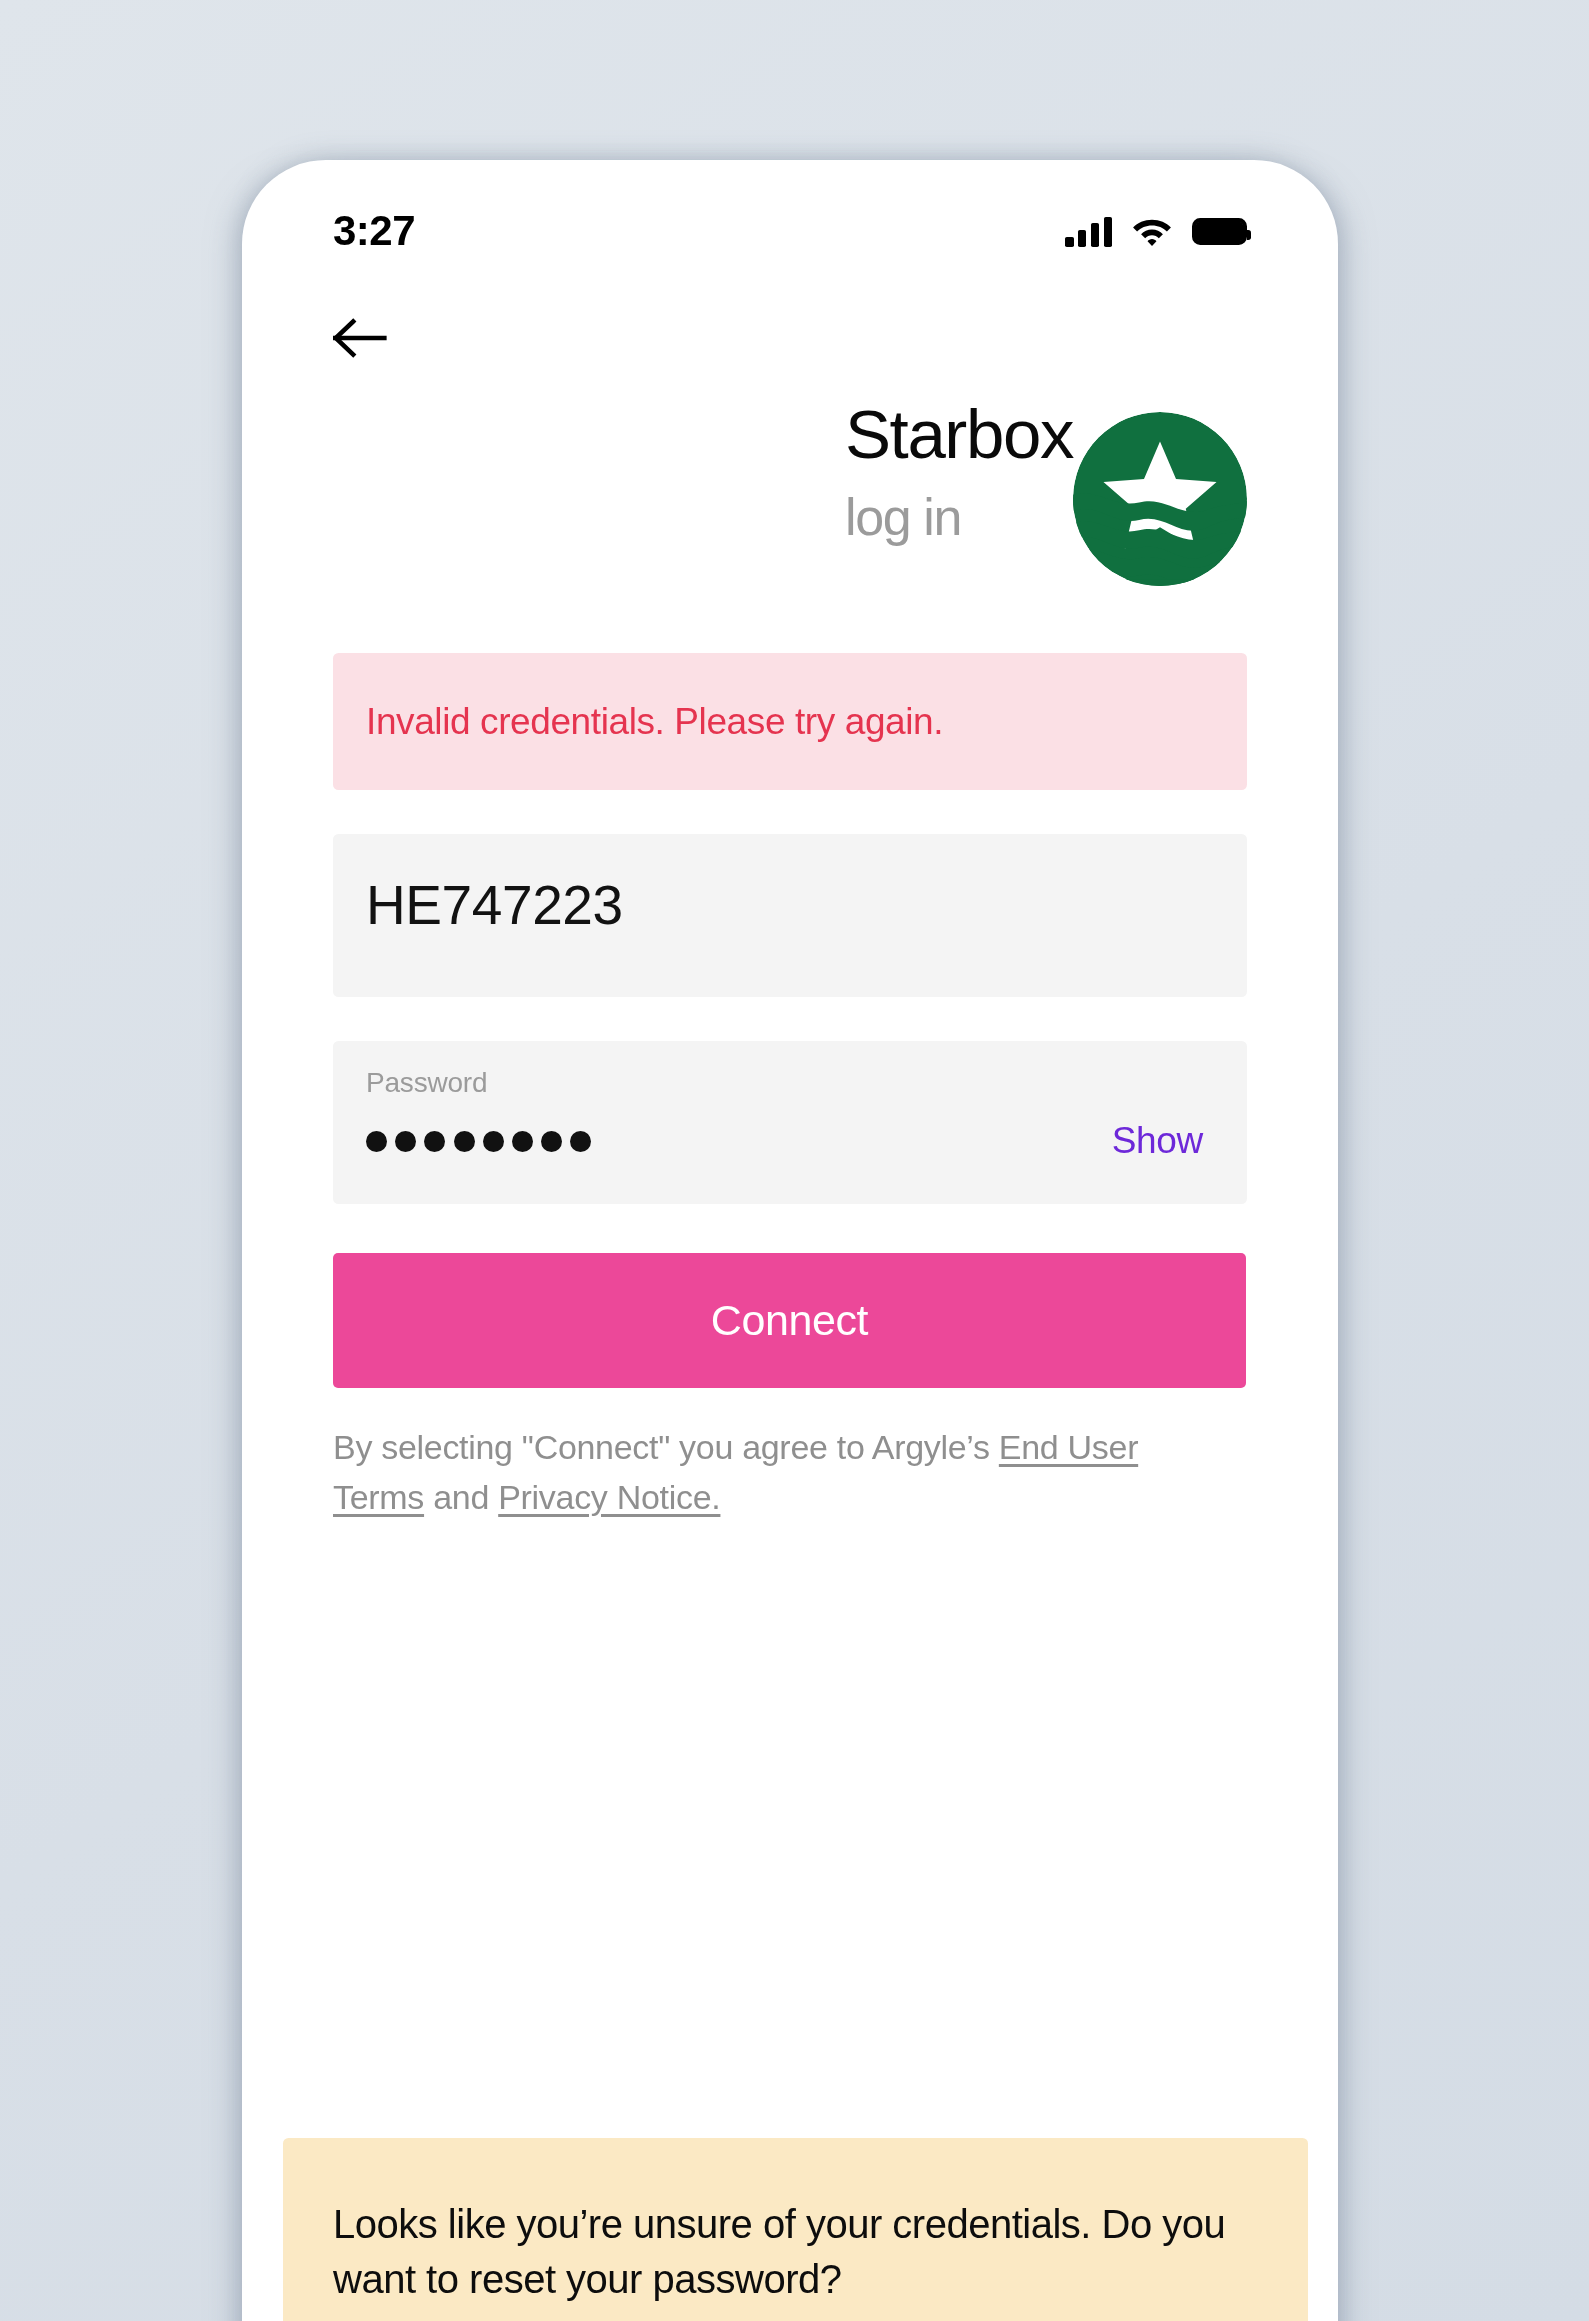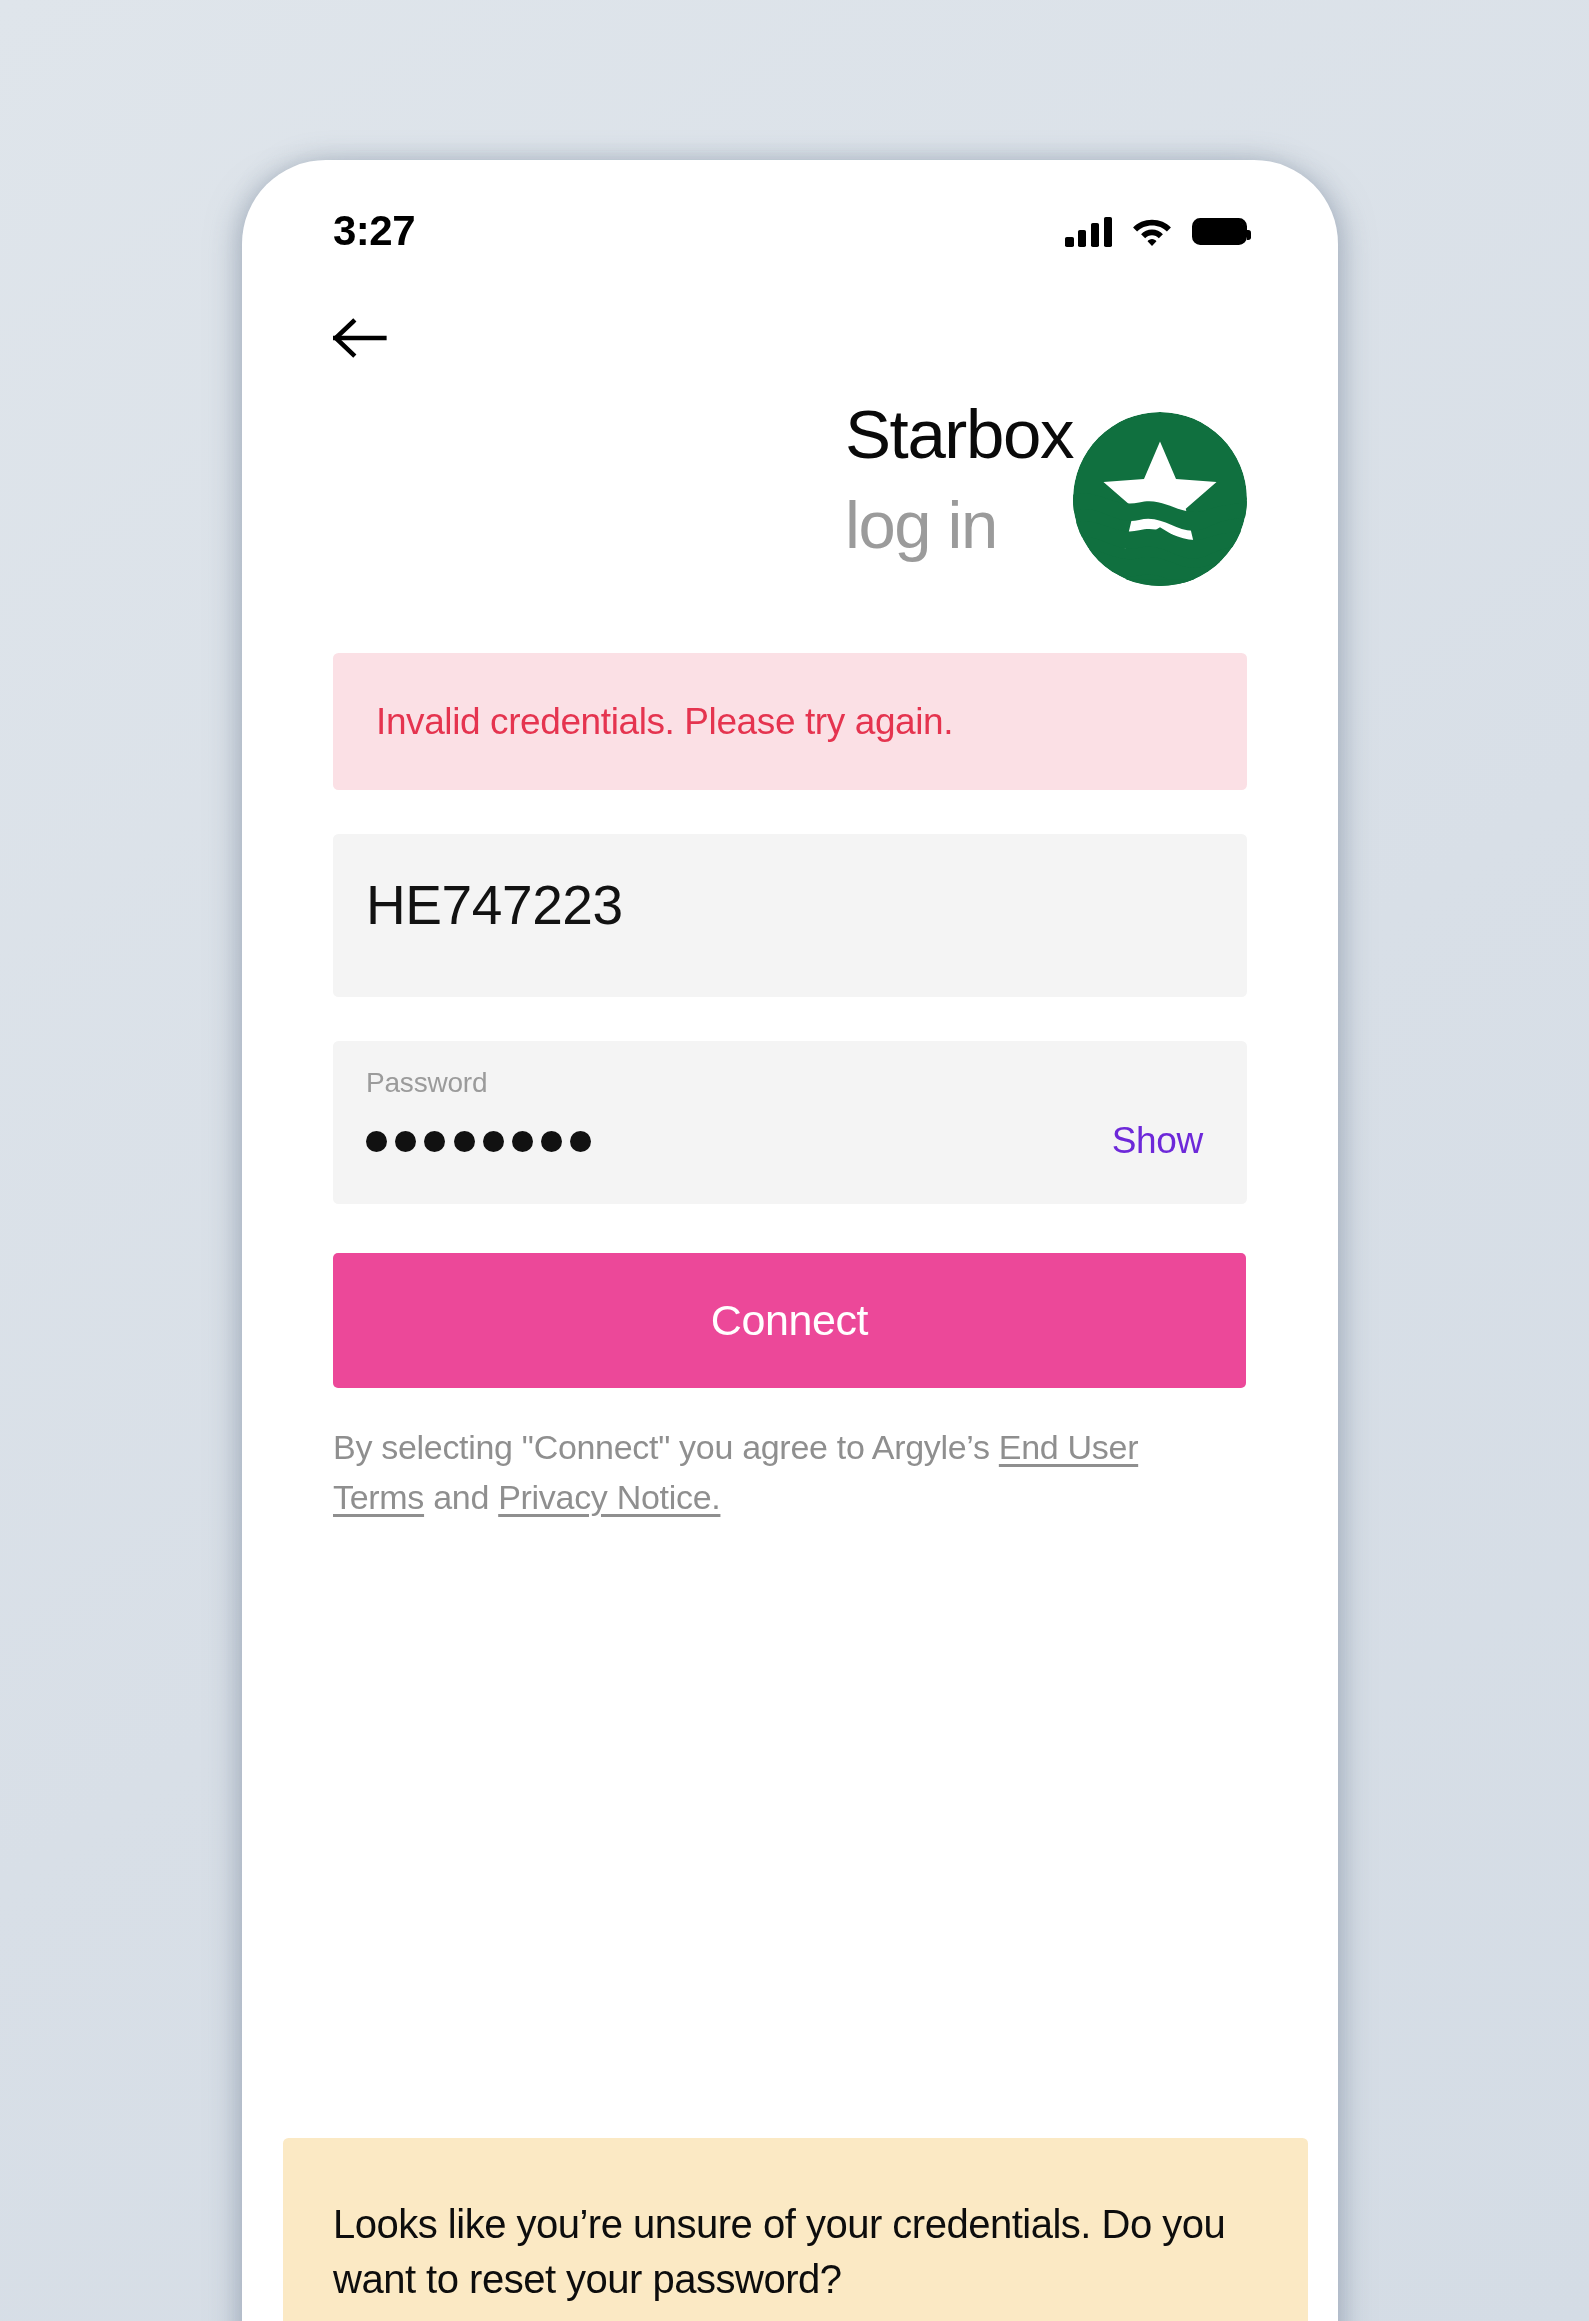--- a/index.html
+++ b/index.html
@@ -108,38 +108,38 @@
   }
   .titles { padding-top: 3.7px; }
   .title {
     font-size: 69px;
     line-height: 1.0;
     color: #0a0a0a;
     letter-spacing: -1.4px;
     font-weight: 400;
   }
   .subtitle {
-    font-size: 67px;
+    font-size: 52px;
     line-height: 1.08;
     color: #9b9b9b;
     letter-spacing: -1.4px;
     margin-top: 20px;
     font-weight: 400;
   }
   .logo { width: 174px; height: 174px; flex: none; margin-top: 16.4px; }
 
   
   .error {
     margin: 64px 91px 0 91px;
     background: #fbe0e5;
     border-radius: 5.5px;
     height: 137px;
     display: flex;
     align-items: center;
-    padding: 0 43px;
+    padding: 0 33px;
   }
   .error-text {
     font-size: 37px;
     color: #e5344f;
     letter-spacing: -0.4px;
   }
 
   
   .field {
     margin: 44px 91px 0 91px;

